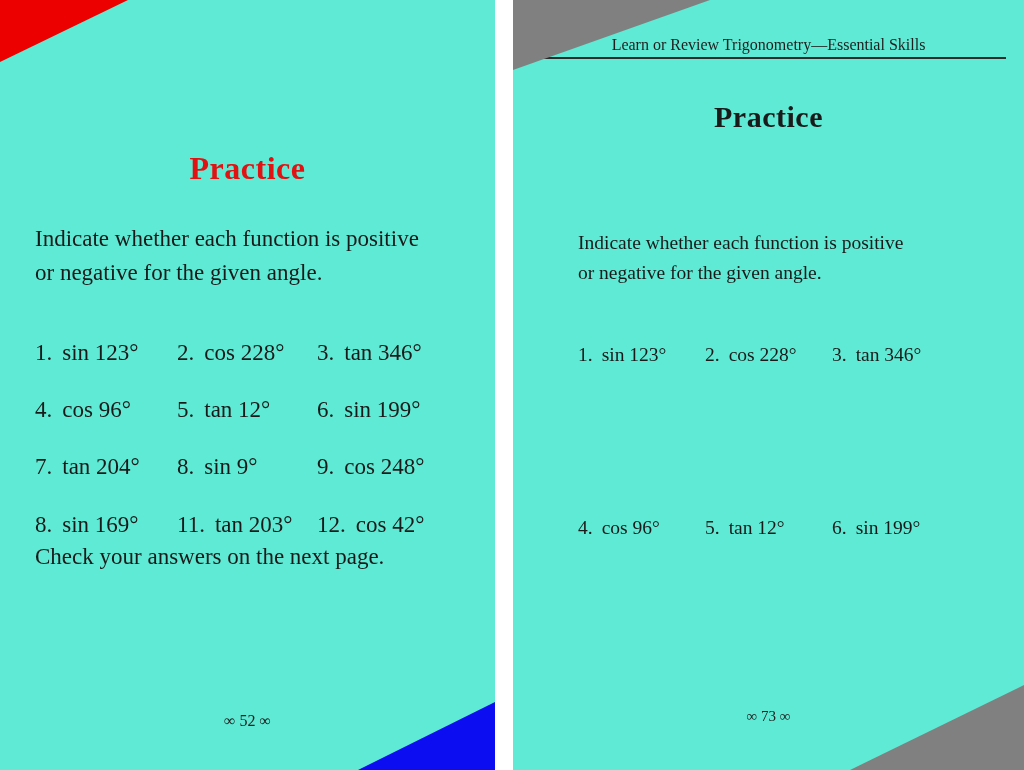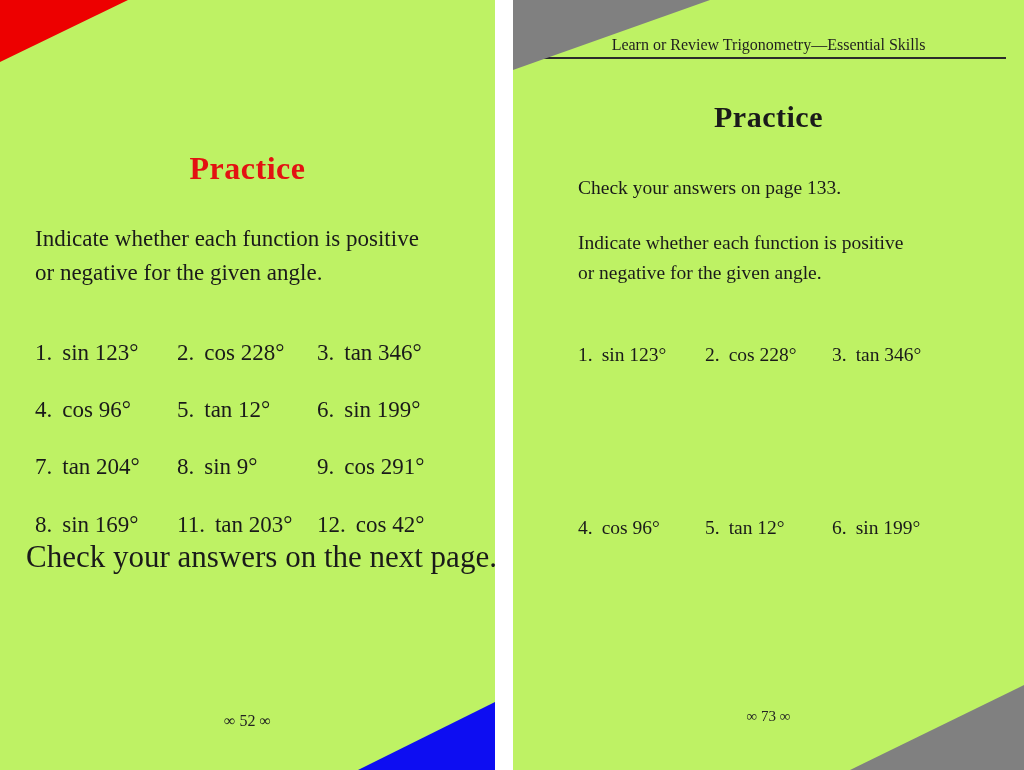--- a/index.html
+++ b/index.html
@@ -3,21 +3,21 @@
 <meta charset="utf-8">
 <style>
   * { margin:0; padding:0; box-sizing:border-box; }
   html,body { background:#ffffff; }
   #stage {
     position:relative; width:1024px; height:770px;
     background:#ffffff; overflow:hidden;
     font-family:"Liberation Serif","DejaVu Serif",serif;
     color:#1a1a1a;
   }
-  .page { position:absolute; top:0; height:770px; background:#bef264; }
+  .page { position:absolute; top:0; height:770px; background:#5eead4; }
   #page-l { left:0; width:495px; }
   #page-r { left:513px; width:511px; }
 
   .tri { position:absolute; }
   .tri-tl { clip-path:polygon(0 0, 100% 0, 0 100%); }
   .tri-br { clip-path:polygon(100% 0, 100% 100%, 0 100%); }
 
   
   .l-title {
     position:absolute; top:150px; left:0; width:100%;
@@ -28,22 +28,22 @@
     position:absolute; top:222px; left:35px;
     font-size:23px; line-height:34px; white-space:nowrap;
   }
   .prob-row { position:absolute; left:35px; width:445px; height:30px; line-height:30px; font-size:23px;margin-top:24px; }
   .prob-cell { position:absolute; top:0; white-space:nowrap; }
   #page-l .c0 { left:0; }
   #page-l .c1 { left:142px; }
   #page-l .c2 { left:282px; }
   .prob-num { margin-right:10px; }
   .l-footer {
-    position:absolute; top:542px; left:26px;
-    font-size:31px; line-height:30px; white-space:nowrap;
+    position:absolute; top:542px; left:35px;
+    font-size:23px; line-height:30px; white-space:nowrap;
   }
   .pageno {
     position:absolute; left:0; width:100%; text-align:center;
     font-size:16px; color:#222;
   }
   #page-l .pageno { top:712px; }
   #page-r .pageno { top:708px; font-size:15px; }
 
   
   .r-header {
@@ -113,21 +113,21 @@
     </div>
 
     <div class="prob-row" style="top:428px;">
       <span class="prob-cell c0">
         <span class="prob-num">7.</span><span>tan 204°</span>
       </span>
       <span class="prob-cell c1">
         <span class="prob-num">8.</span><span>sin 9°</span>
       </span>
       <span class="prob-cell c2">
-        <span class="prob-num">9.</span><span>cos 291°</span>
+        <span class="prob-num">9.</span><span>cos 248°</span>
       </span>
     </div>
 
     <div class="prob-row" style="top:486px;">
       <span class="prob-cell c0">
         <span class="prob-num">8.</span><span>sin 169°</span>
       </span>
       <span class="prob-cell c1">
         <span class="prob-num">11.</span><span>tan 203°</span>
       </span>
@@ -144,21 +144,20 @@
   </div>
 
   <div class="page" id="page-r">
     <div class="r-header">Learn or Review Trigonometry—Essential Skills</div>
     <div class="r-rule"></div>
 
     <div class="tri tri-tl" style="left:0; top:0; width:197px; height:70px; background:#808080;"></div>
 
     <div class="r-title">Practice</div>
 
-    <div class="r-check">Check your answers on page 133.</div>
 
     <div class="r-para">
       <div>Indicate whether each function is positive</div>
       <div>or negative for the given angle.</div>
     </div>
 
     <div class="prob-row" style="top:316px;">
       <span class="prob-cell c0">
         <span class="prob-num">1.</span><span>sin 123°</span>
       </span>

